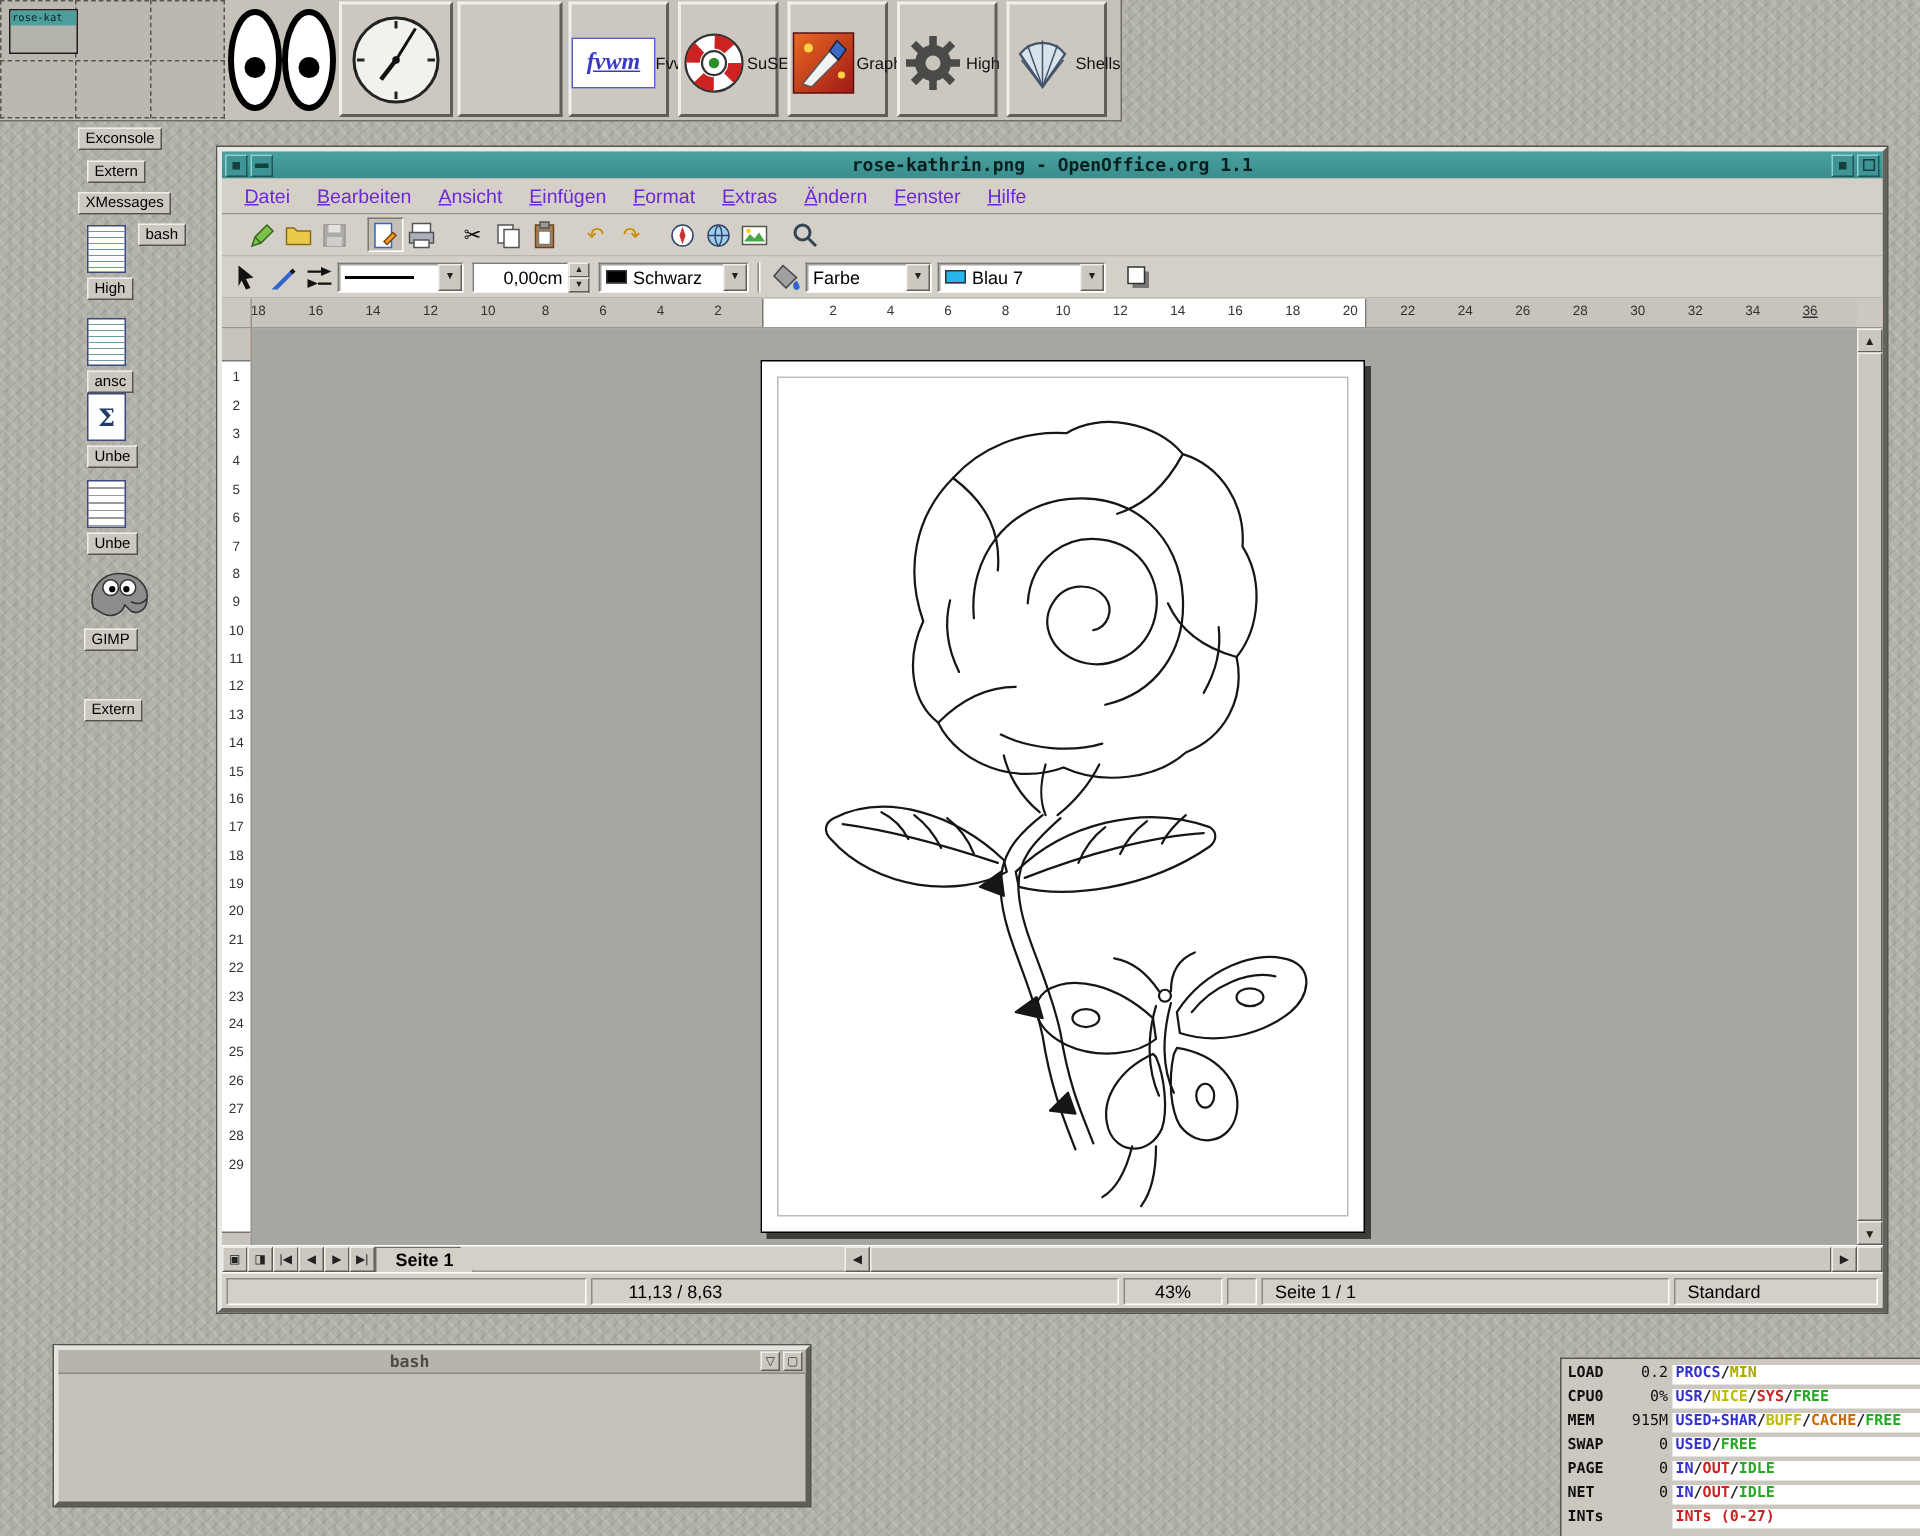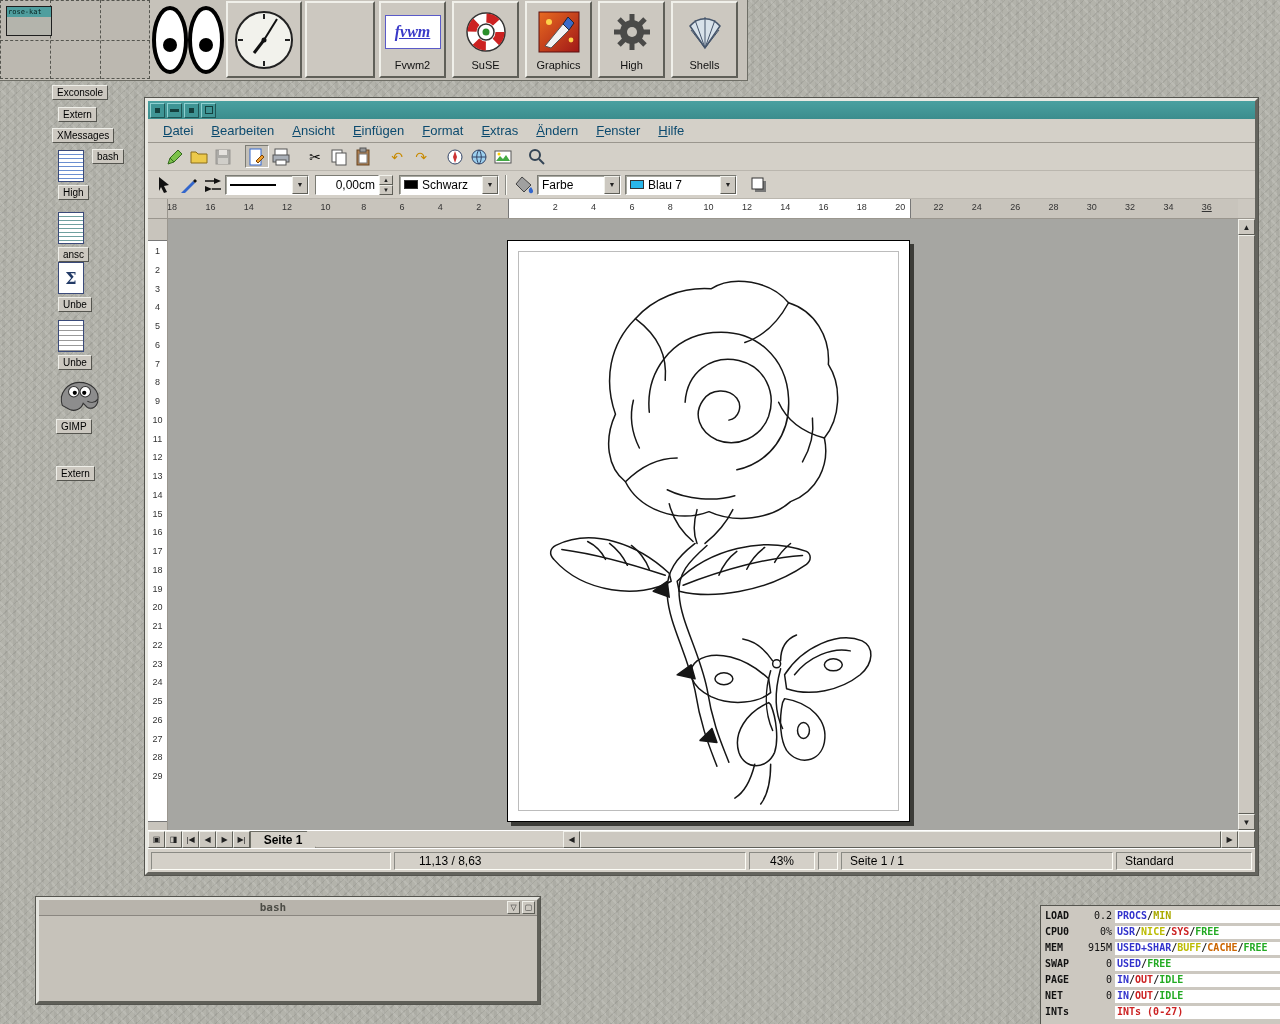--- a/index.html
+++ b/index.html
@@ -22,21 +22,21 @@
     display:flex; align-items:flex-start; }
   .pager { position:relative; width:150px; height:79px; background:#bcb8b0; outline:1px dashed #55554f; outline-offset:-1px; }
   .pager .pv { position:absolute; top:0; height:100%; border-left:1px dashed #55554f; }
   .pager .ph { position:absolute; left:0; width:100%; border-top:1px dashed #55554f; }
   .mini-win { position:absolute; left:6px; top:6px; width:46px; height:30px; background:#b4b4ac; border:1px solid #1e1e1e; overflow:hidden; }
   .mini-title { height:10px; background:#4f9e9e; font:7px "DejaVu Sans Mono", monospace; color:#06211f; padding:1px 1px; white-space:nowrap; overflow:hidden; }
   .eyes { position:relative; width:76px; height:79px; display:flex; align-items:center; justify-content:center; }
   .clockbox { width:76px; height:77px; margin-top:1px; display:flex; align-items:center; justify-content:center; }
   .blankbox { width:70px; height:77px; margin:1px 0 0 3px; }
   .launchers { display:flex; gap:6px; margin-left:4px; margin-top:1px; }
-  .launcher { width:67px; height:77px; display:flex; flex-direction:column; align-items:center; justify-content:flex-start; padding-top:4px; cursor:default; }
+  .launcher { width:67px; height:77px; display:flex; flex-direction:row; align-items:center; justify-content:flex-start; padding-top:4px; cursor:default; }
   .launcher .icon-area { height:50px; display:flex; align-items:center; justify-content:center; }
   .launcher .llabel { font:11px "Liberation Sans", sans-serif; color:#111; margin-top:2px; }
   .fvwm-logo { width:56px; height:34px; background:#fff; border:1px solid #5a5ac8; display:flex; align-items:center; justify-content:center;
     font:italic bold 16px "Liberation Serif", serif; color:#3a3ac8; text-decoration:underline; }
 
   
   .desk-item { position:absolute; display:flex; flex-direction:column; align-items:flex-start; gap:3px; }
   .desk-label { font:10px "Liberation Sans", sans-serif; color:#000; background:#ccc8c0; padding:1px 4px;
     border:1px solid; border-color:#eeeee8 #55554f #55554f #eeeee8; white-space:nowrap; }
   .pix { position:relative; }
@@ -52,21 +52,21 @@
     box-shadow:0 0 0 1px #55554f; display:flex; flex-direction:column; }
   .titlebar { height:18px; background:linear-gradient(#4aa0a0,#3b8d8d); display:flex; align-items:center; padding:0 1px; }
   .tb-btn { width:15px; height:15px; margin:0 1px; background:#3f9595; border:1px solid; border-color:#8fd0d0 #1f5555 #1f5555 #8fd0d0;
     display:flex; align-items:center; justify-content:center; }
   .tb-glyph-dot { width:5px; height:5px; background:#14403e; }
   .tb-glyph-bar { width:9px; height:3px; background:#14403e; }
   .tb-glyph-box { width:8px; height:8px; border:1px solid #14403e; }
   .title-text { flex:1; text-align:center; font:bold 12px "DejaVu Sans Mono", monospace; color:#041f1d; letter-spacing:0; }
 
   .menubar { height:24px; background:#d4d0c8; border-bottom:1px solid #9a968e; display:flex; align-items:center; padding-left:6px; }
-  .menu-item { font:13px "Liberation Sans", sans-serif; color:#0c4a6e; padding:2px 9px; cursor:default; }
+  .menu-item { font:13px "Liberation Sans", sans-serif; color:#6d28d9; padding:2px 9px; cursor:default; }
 
   .funcbar, .objbar { height:28px; background:#d4d0c8; border-bottom:1px solid #bab6ae; display:flex; align-items:center; padding:0 5px; }
   .combo { display:flex; align-items:center; background:#fff; height:20px; border:1px solid; border-color:#7b7b74 #fff #fff #7b7b74; box-shadow:inset 1px 1px 0 #a8a8a0; }
   .combo .cval { font:12px "Liberation Sans", sans-serif; color:#000; padding:0 4px; white-space:nowrap; overflow:hidden; flex:1; }
   .combo .drop { width:16px; height:18px; background:#ccc8c0; border:1px solid; border-color:#f0f0ea #5f5f58 #5f5f58 #f0f0ea;
     display:flex; align-items:center; justify-content:center; font-size:7px; color:#222; }
   .tbtn { width:24px; height:23px; display:flex; align-items:center; justify-content:center; background:transparent; border:1px solid transparent; }
   .tbtn.pressed { background:#c4c0b8; border-color:#7b7b74 #fff #fff #7b7b74; }
   .tbtn.disabled { opacity:.40; filter:grayscale(90%); }
   .tgap { width:10px; }
@@ -288,20 +288,21 @@
 
 <div class="oo-window">
 
   <div class="titlebar">
     <div class="tb-btn">
         <div class="tb-glyph-dot"></div>
       </div>
     <div class="tb-btn">
         <div class="tb-glyph-bar"></div>
       </div>
+    <div class="title-text">rose-kathrin.png - OpenOffice.org 1.1</div>
     <div class="tb-btn">
         <div class="tb-glyph-dot"></div>
       </div>
     <div class="tb-btn">
         <div class="tb-glyph-box"></div>
       </div>
   </div>
 
   <div class="menubar" id="menu-bar">
       <span class="menu-item"><u>D</u>atei</span>

